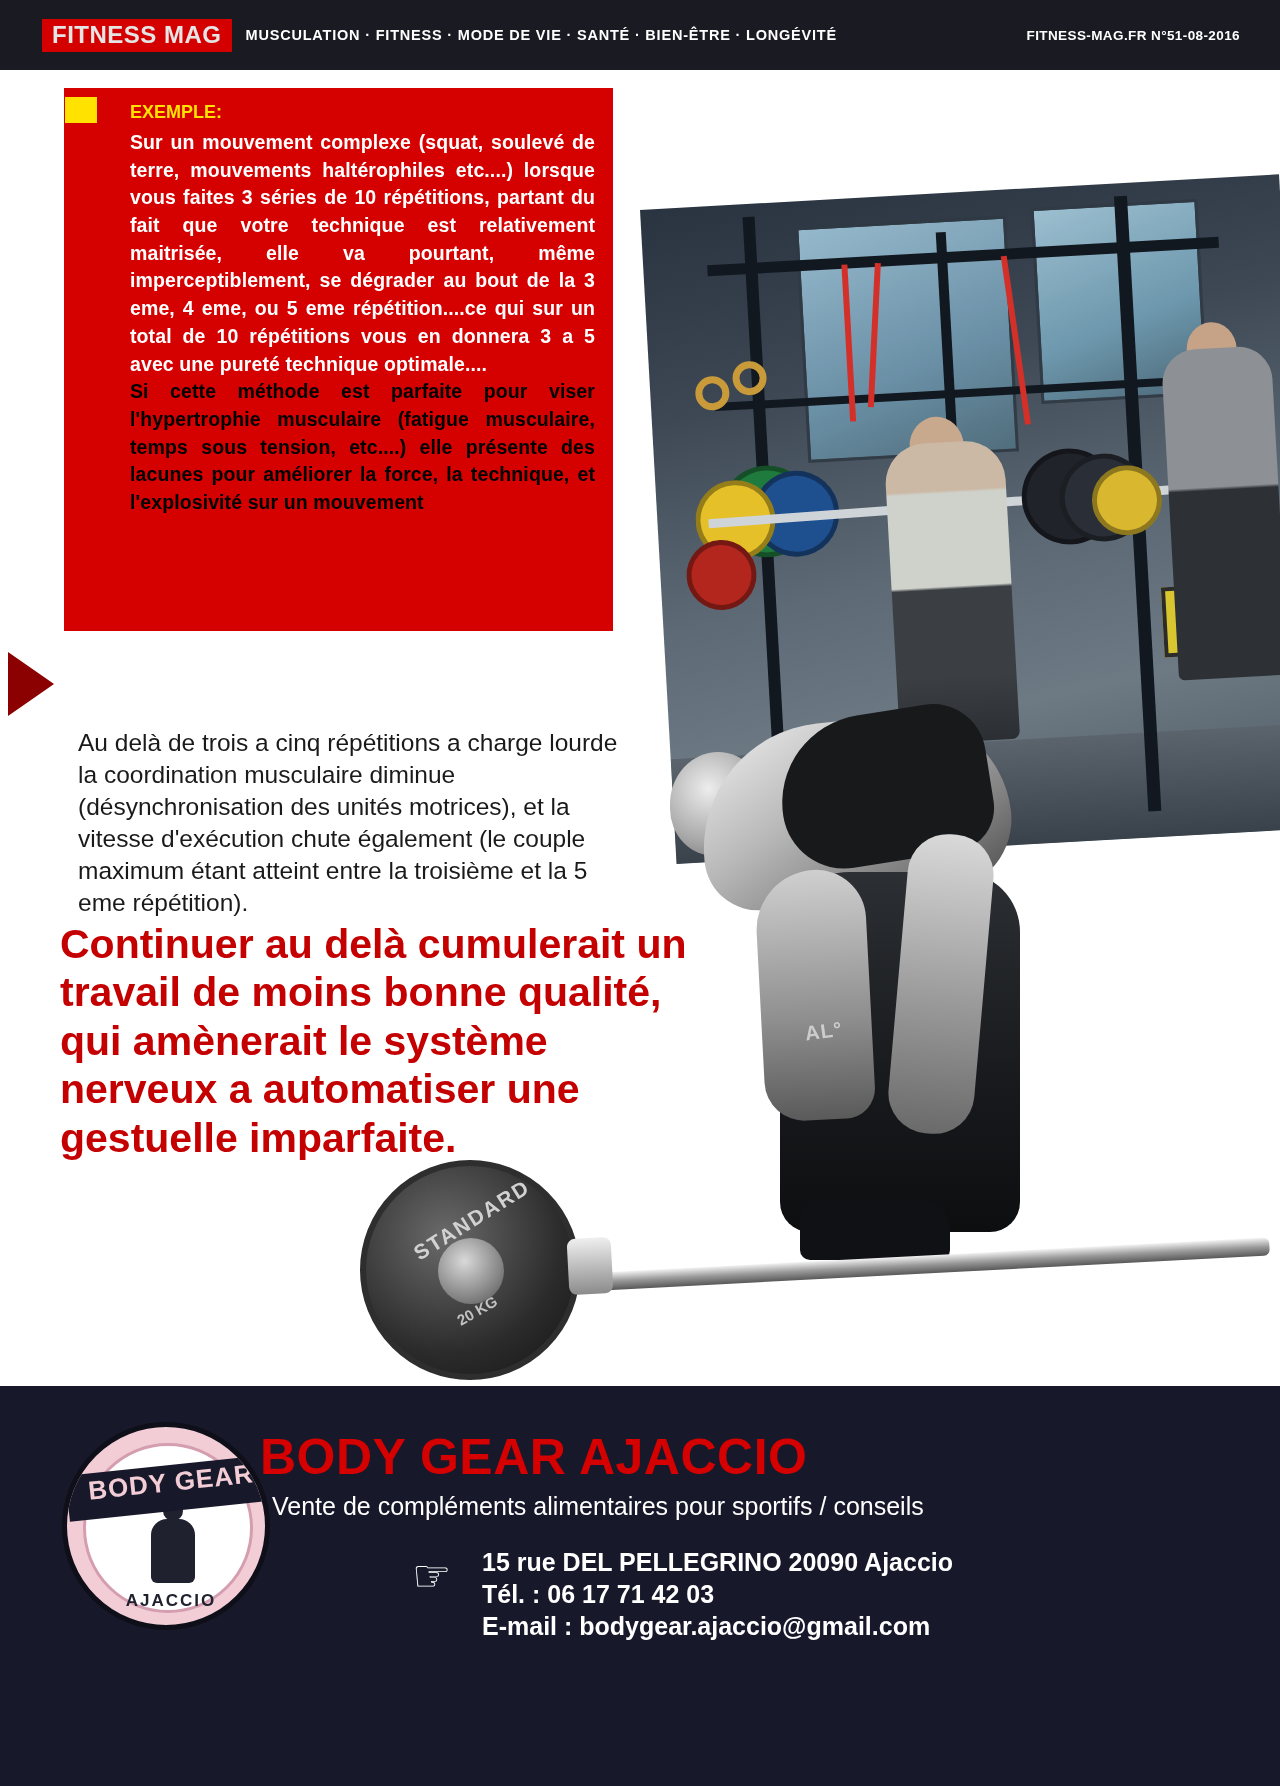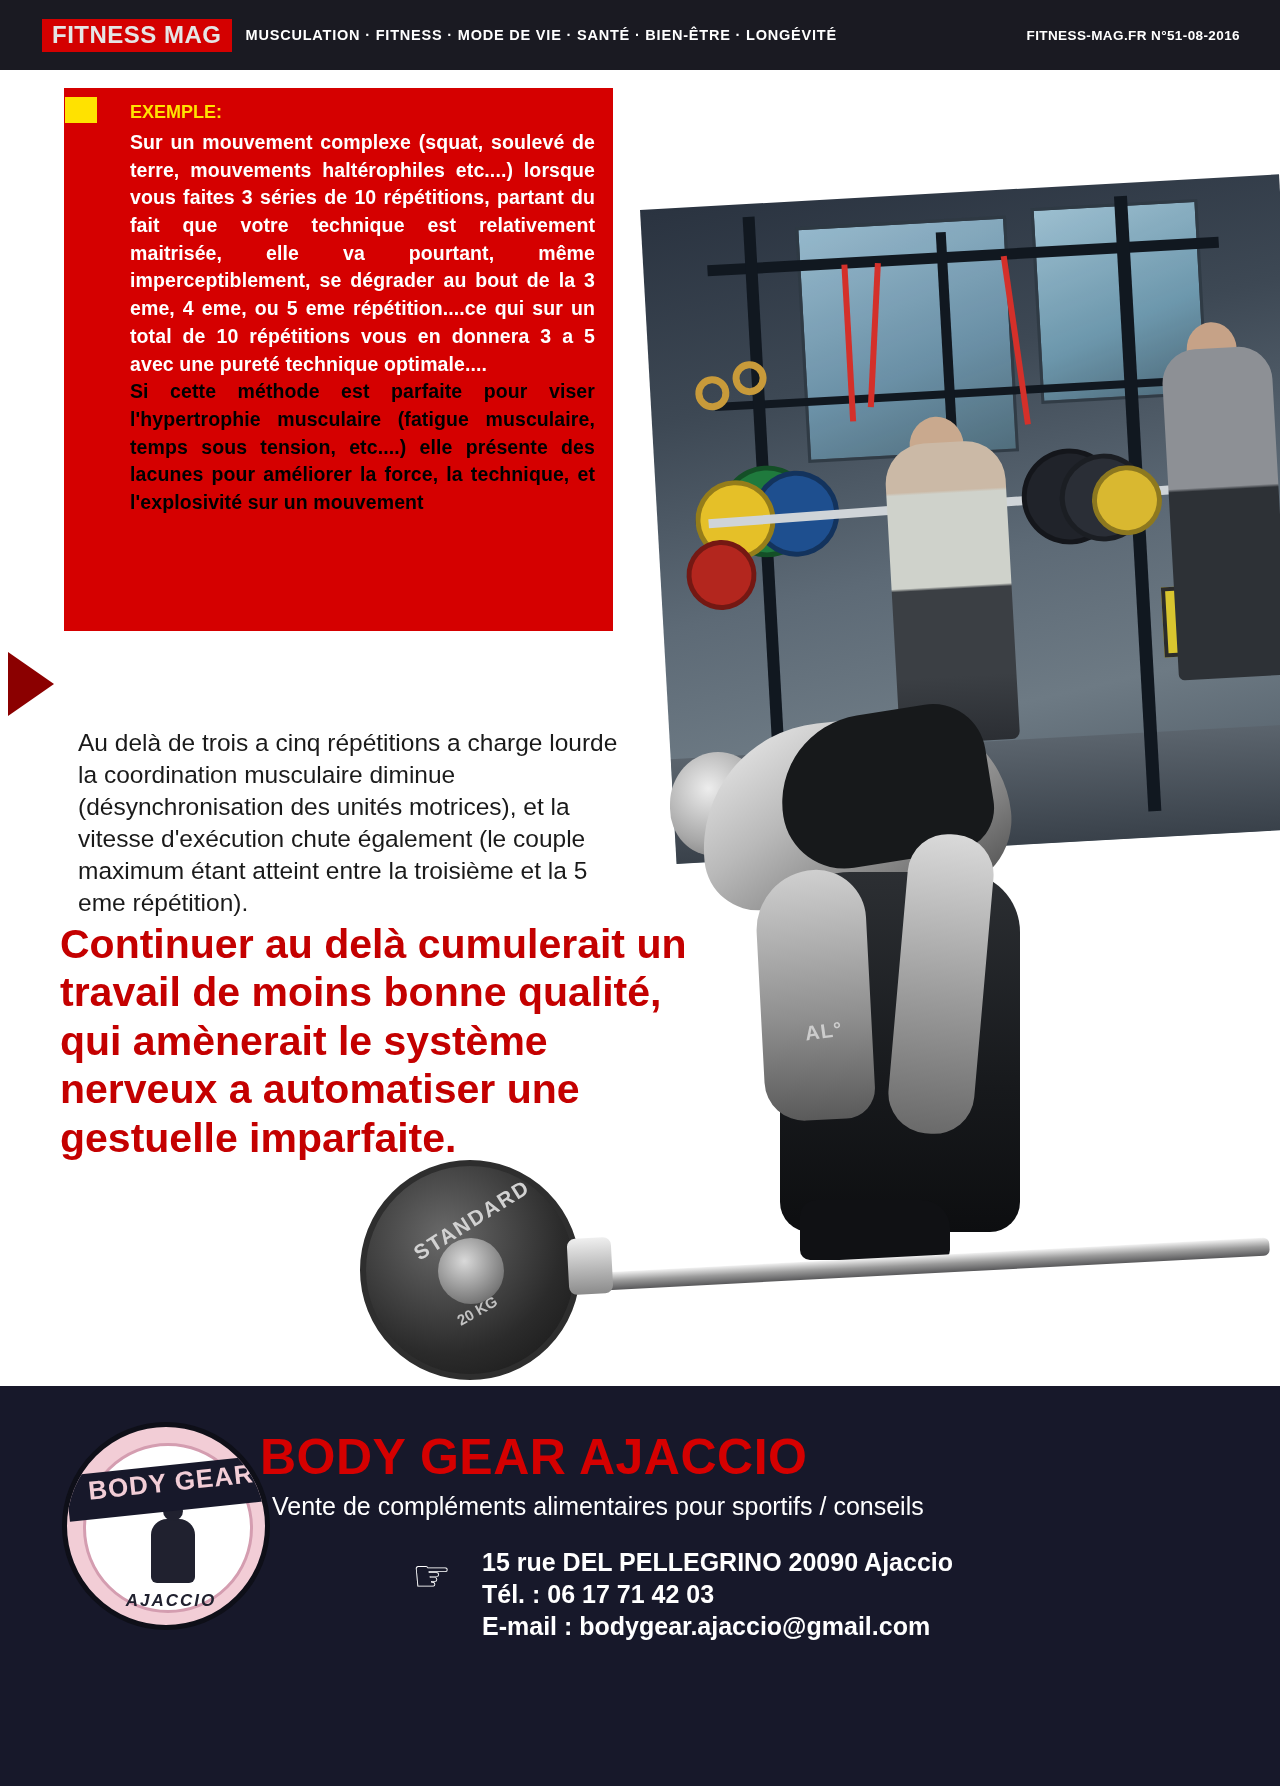--- a/index.html
+++ b/index.html
@@ -446,21 +446,20 @@
   }
   .fl-bottom {
     position: absolute;
     left: 0; bottom: 14px;
     width: 208px;
     text-align: center;
     color: #20212f;
     font-size: 17px;
     font-weight: bold;
     letter-spacing: 2px;
-    font-style: italic;
   }
   .footer-title {
     position: absolute;
     left: 260px;
     top: 42px;
     color: #d50000;
     font-size: 50px;
     font-weight: bold;
     letter-spacing: 0.5px;
   }

